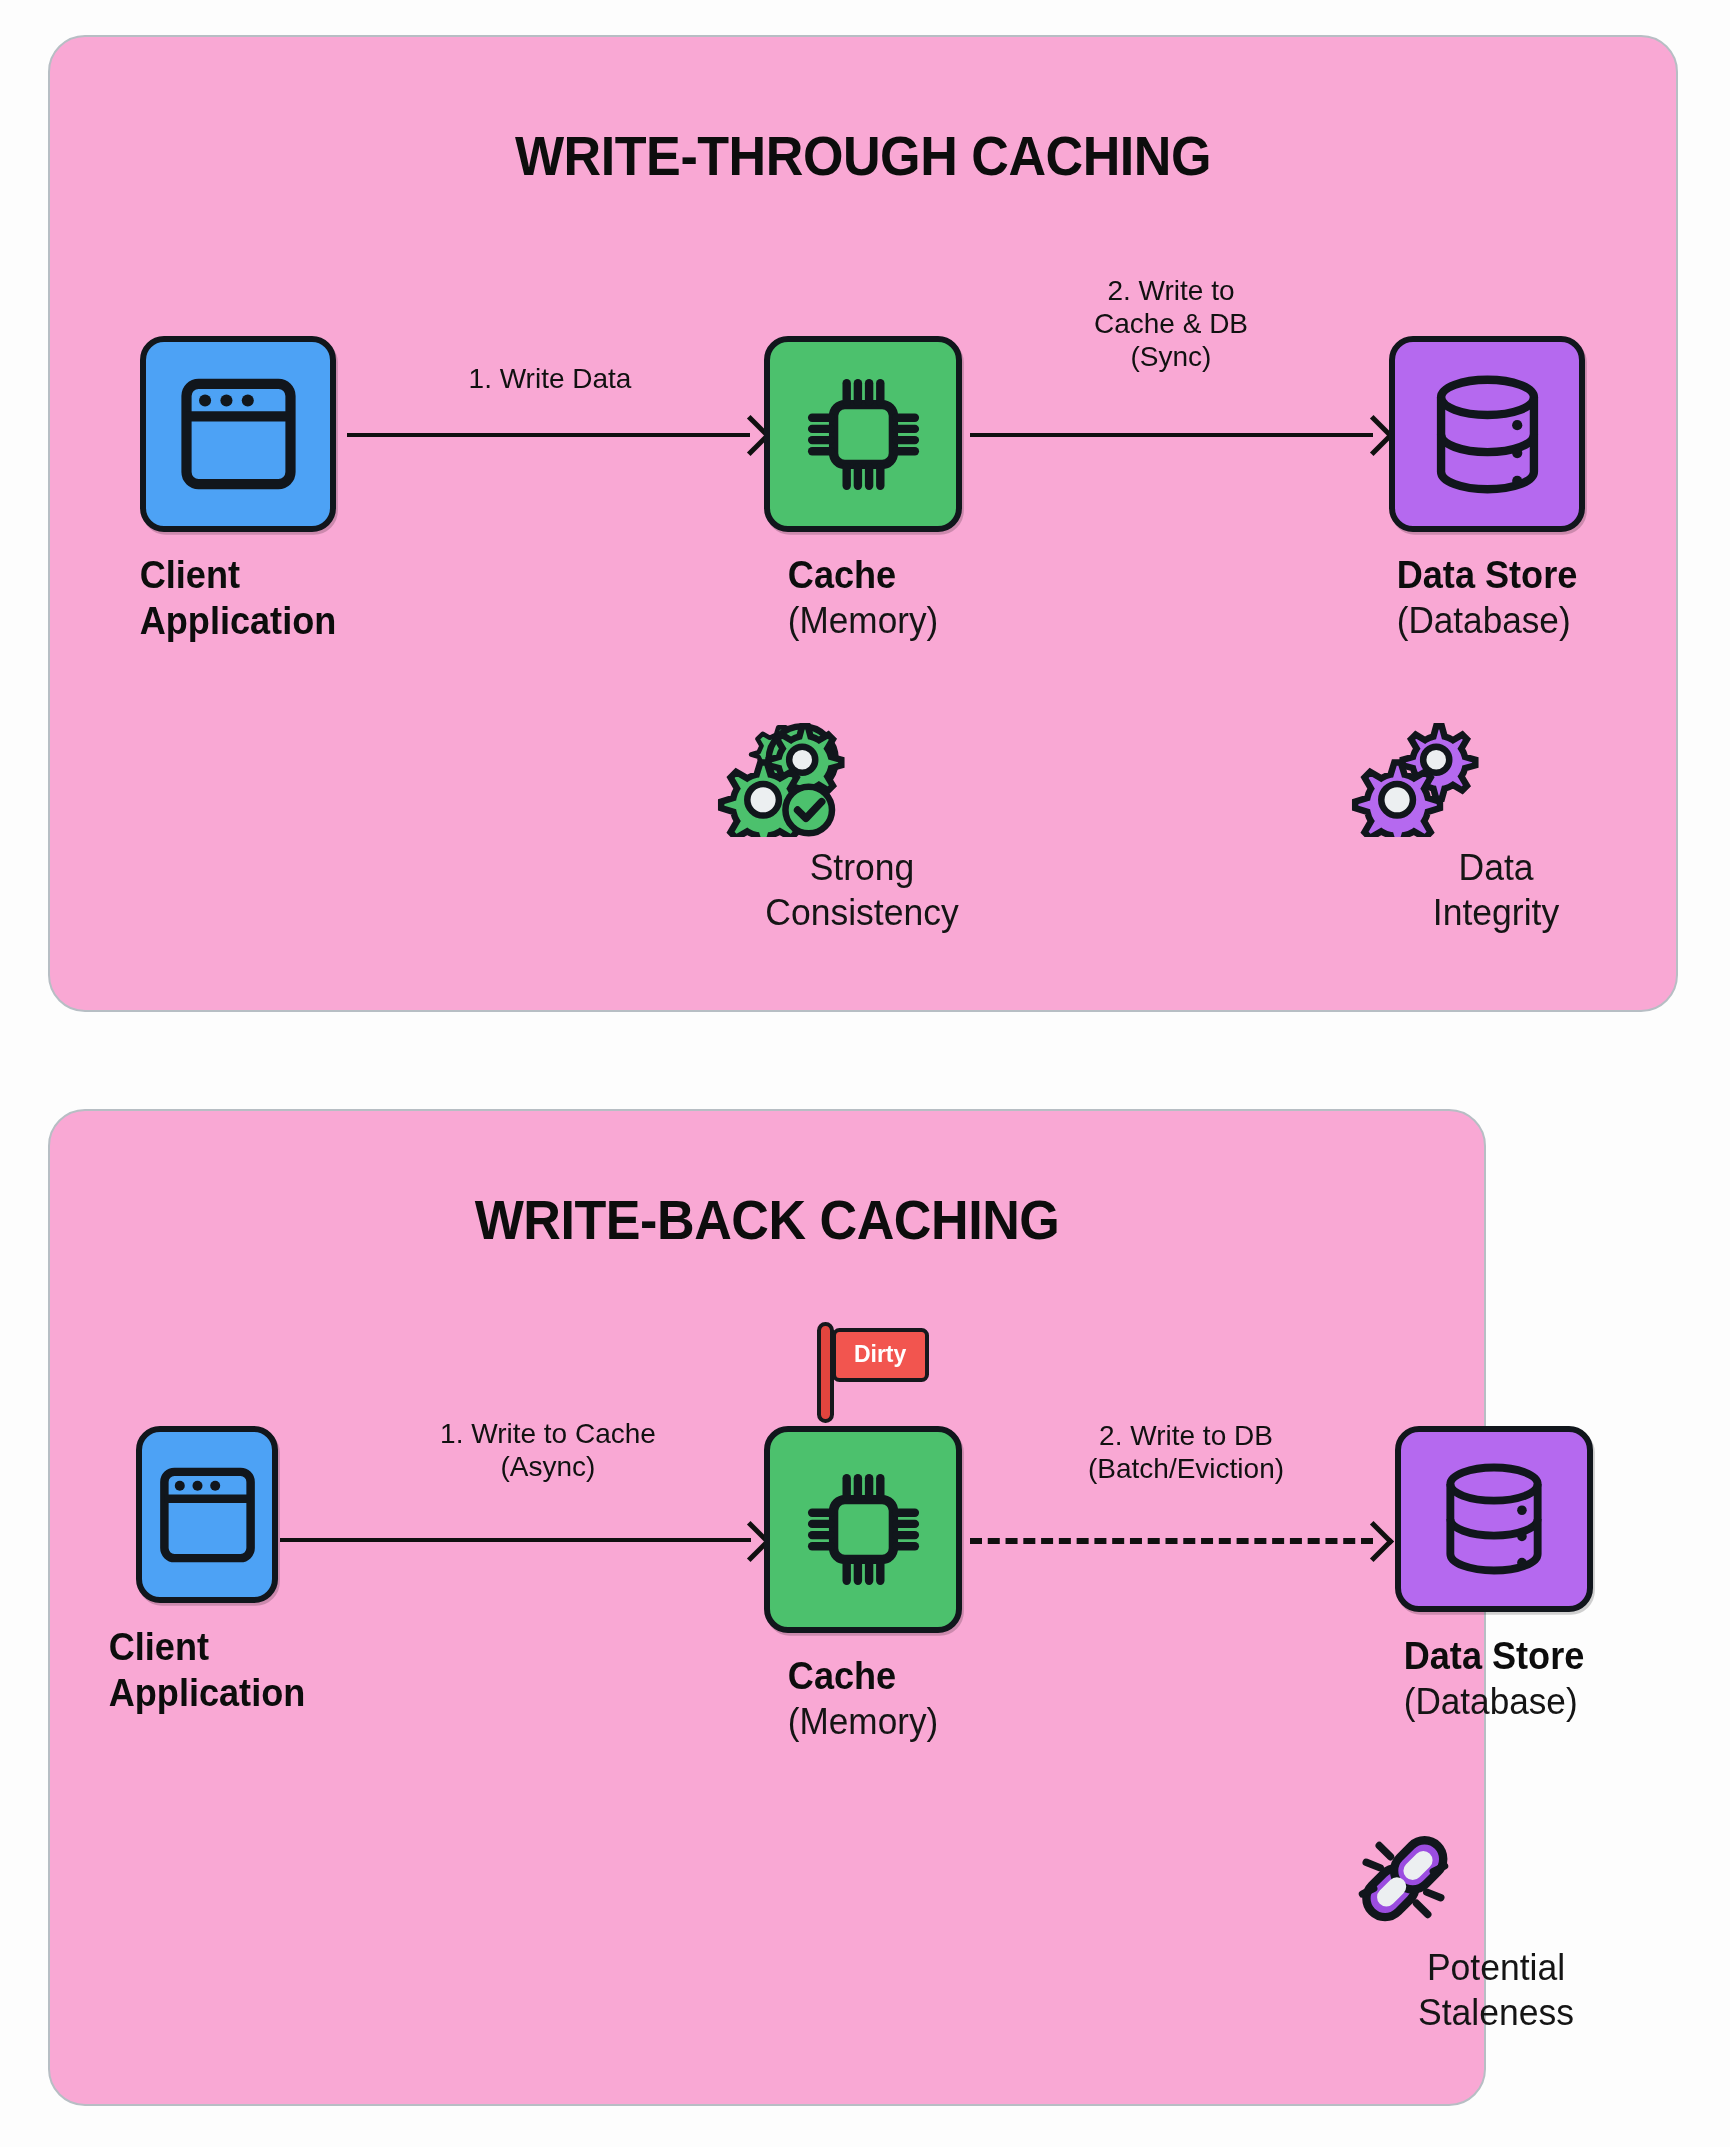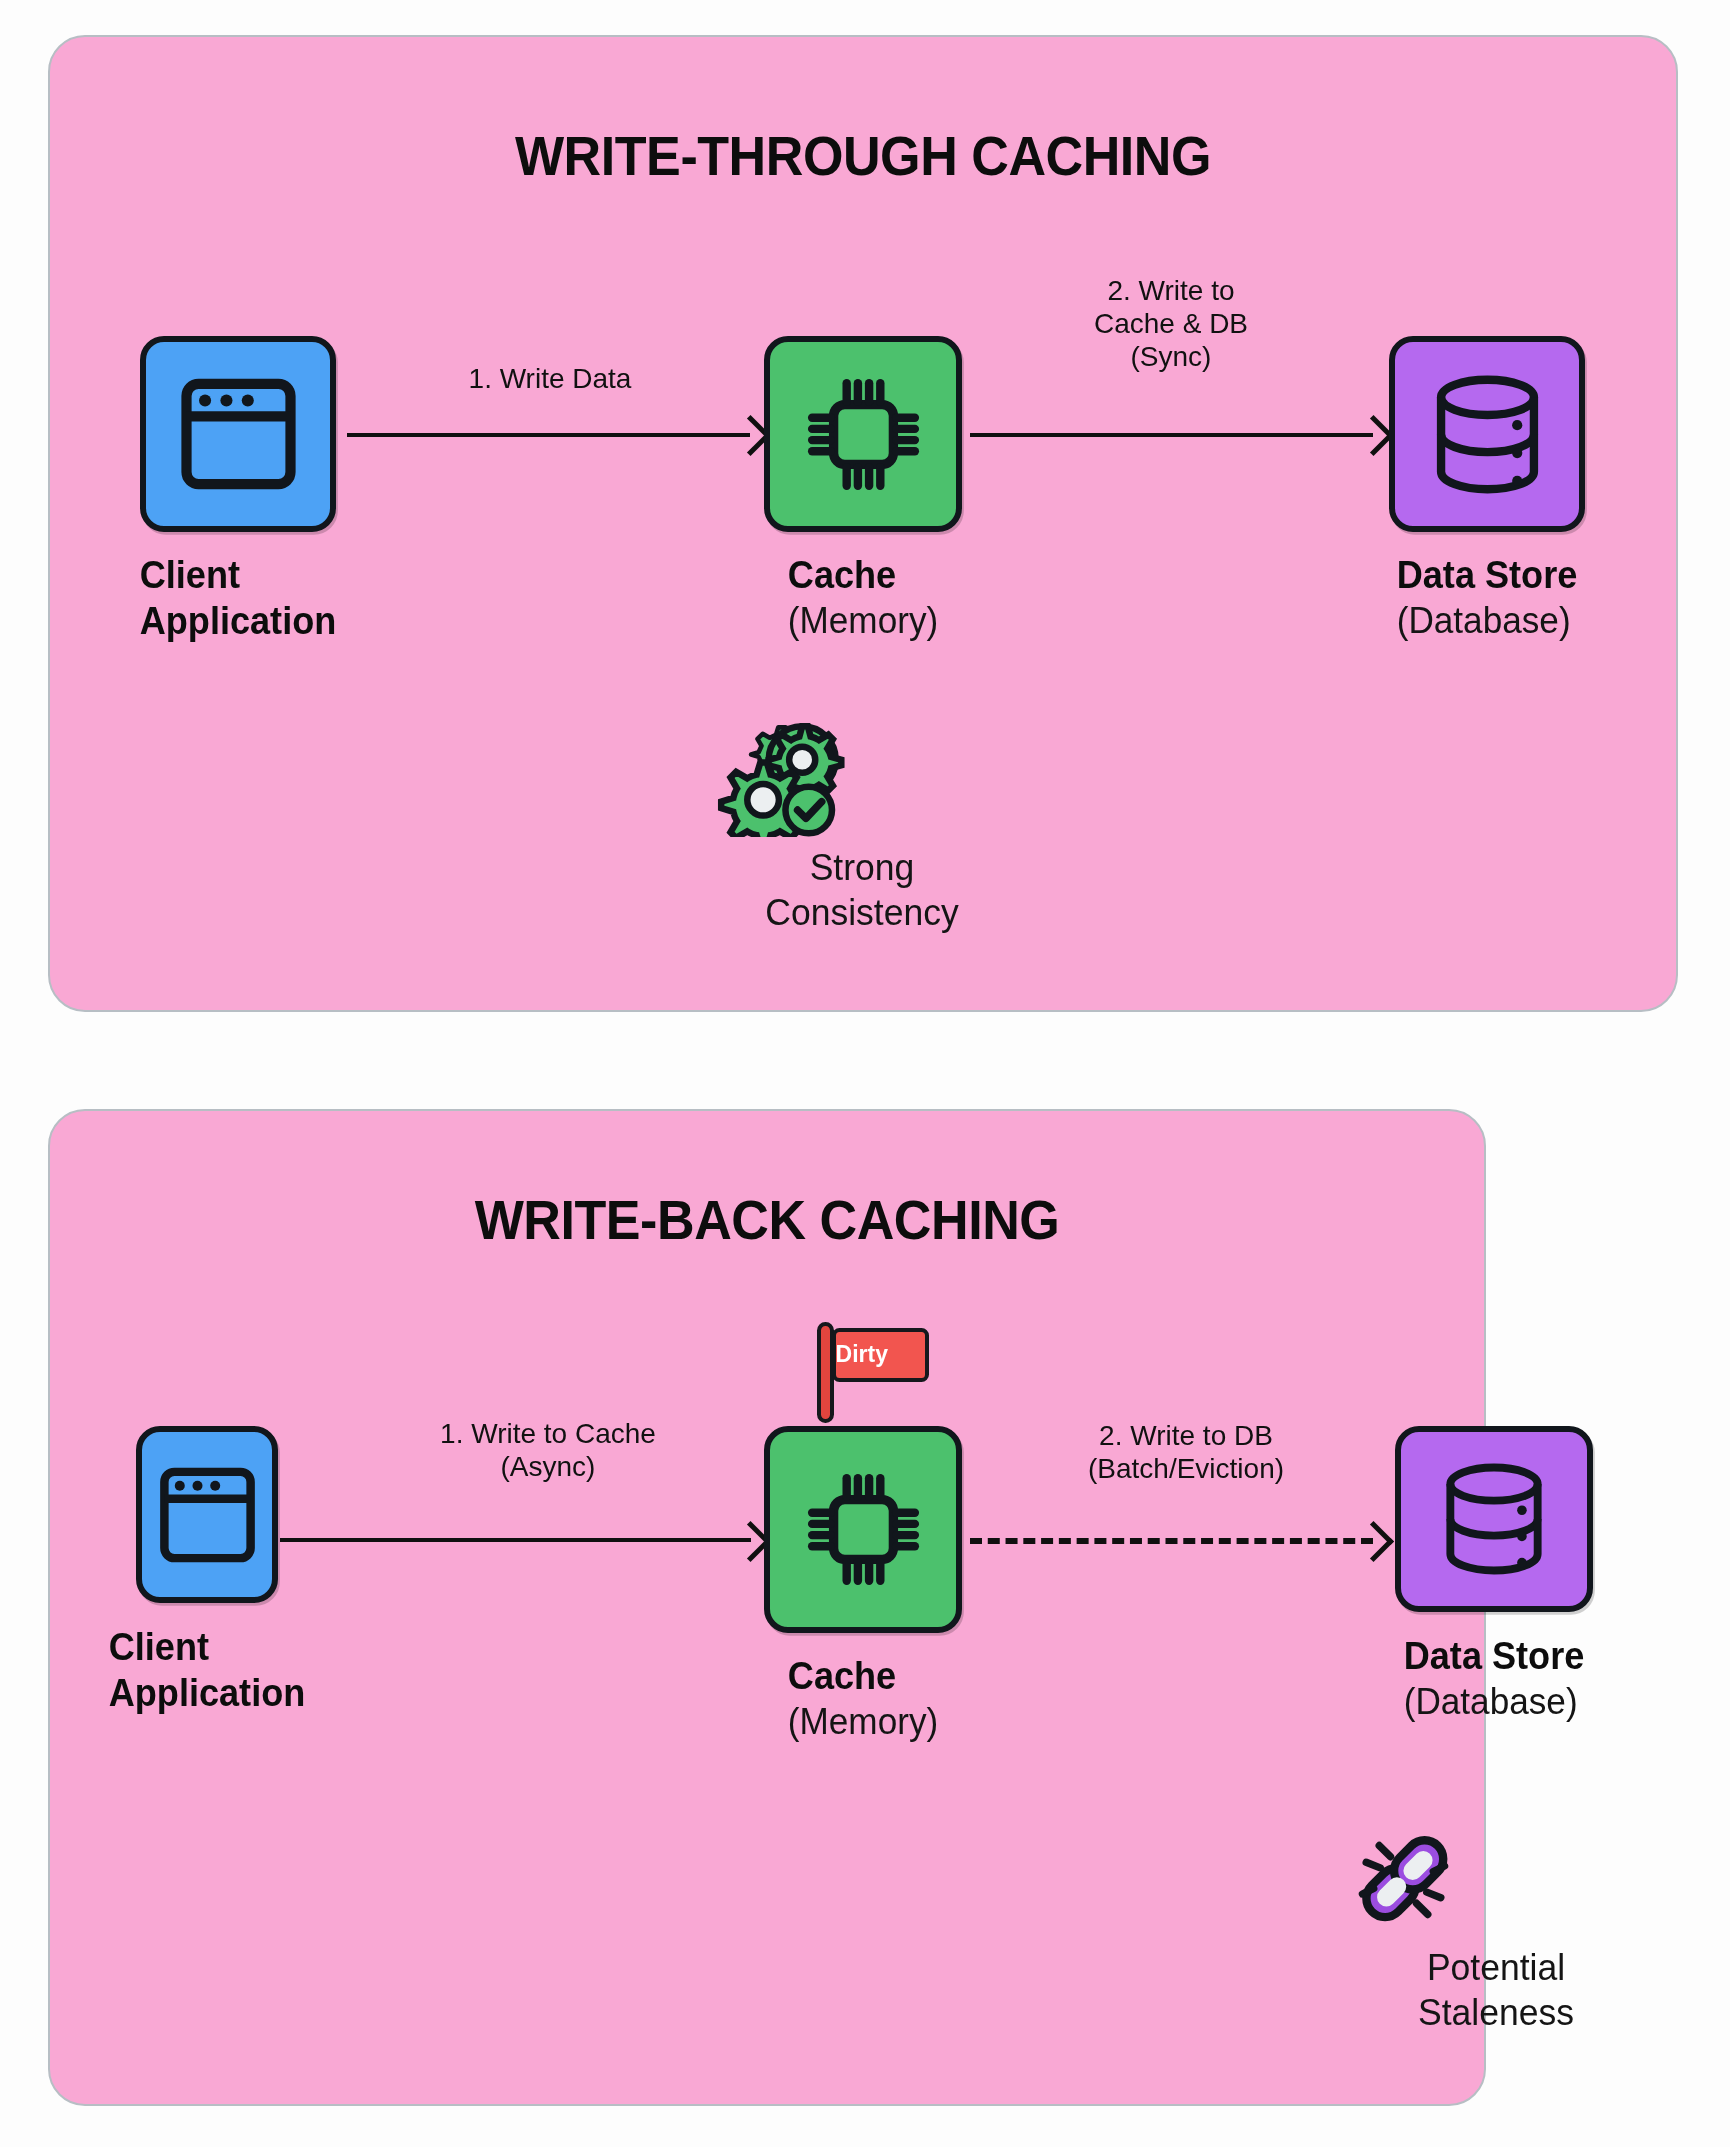--- a/index.html
+++ b/index.html
@@ -157,21 +157,21 @@
     left: 18.6px;
     top: 5.6px;
     width: 97px;
     height: 54px;
     background: #f2554f;
     border: 4.7px solid #16181c;
     border-radius: 7.5px;
     box-sizing: border-box;
     display: flex;
     align-items: center;
-    justify-content: flex-start;
+    justify-content: center;
   }
   .flag-text {
     font-size: 23px;
     font-weight: 700;
     color: #ffffff;
   }
 
   svg { display: block; }
 </style>
 </head>
@@ -286,20 +286,38 @@
           <path d="M96 101 l9 9 l17 -18" fill="none" stroke="#11161c" stroke-width="8" stroke-linecap="round" stroke-linejoin="round"></path>
         </g>
       </svg>
     </div>
     <div class="feature-label">
       <div>Strong</div>
       <div>Consistency</div>
     </div>
   </div>
 
+  <div class="feature" style="left:1342px; top:716px; width:308px;">
+    <div class="feature-icon">
+      <svg width="140" height="121" viewBox="0 0 150 130">
+        <g fill="#b569ef" stroke="#11161c" stroke-width="7">
+          <path d="M101 11 l6 0 l3 11 a26 26 0 0 1 9 4 l10-6 l5 5 l-6 10 a26 26 0 0 1 4 9 l11 3 l0 6 l-11 3 a26 26 0 0 1-4 9 l6 10 l-5 5 l-10-6 a26 26 0 0 1-9 4 l-3 11 l-6 0 l-3-11 a26 26 0 0 1-9-4 l-10 6 l-5-5 l6-10 a26 26 0 0 1-4-9 l-11-3 l0-6 l11-3 a26 26 0 0 1 4-9 l-6-10 l5-5 l10 6 a26 26 0 0 1 9-4 z"></path>
+          <circle cx="101" cy="47" r="14" fill="#eceff1"></circle>
+        </g>
+        <g fill="#b569ef" stroke="#11161c" stroke-width="7">
+          <path d="M56 50 l7 0 l4 13 a30 30 0 0 1 10 4 l12-7 l6 6 l-7 12 a30 30 0 0 1 4 10 l13 4 l0 7 l-13 4 a30 30 0 0 1-4 10 l7 12 l-6 6 l-12-7 a30 30 0 0 1-10 4 l-4 13 l-7 0 l-4-13 a30 30 0 0 1-10-4 l-12 7 l-6-6 l7-12 a30 30 0 0 1-4-10 l-13-4 l0-7 l13-4 a30 30 0 0 1 4-10 l-7-12 l6-6 l12 7 a30 30 0 0 1 10-4 z"></path>
+          <circle cx="59" cy="90" r="17" fill="#eceff1"></circle>
+        </g>
+      </svg>
+    </div>
+    <div class="feature-label">
+      <div>Data</div>
+      <div>Integrity</div>
+    </div>
+  </div>
 
   <div class="panel" id="panel-bottom">
     <div class="panel-title" id="title-bottom">WRITE-BACK CACHING</div>
   </div>
 
   <div class="node" style="left:136px; top:1426px;">
     <div class="node-box box-blue" style="width:142px;height:177px;">
       <svg width="97" height="108" viewBox="0 0 126 132">
         <rect x="7" y="10" width="112" height="112" rx="13" fill="none" stroke="#11161c" stroke-width="11"></rect>
         <line x1="7" y1="45" x2="119" y2="45" stroke="#11161c" stroke-width="11"></line>

